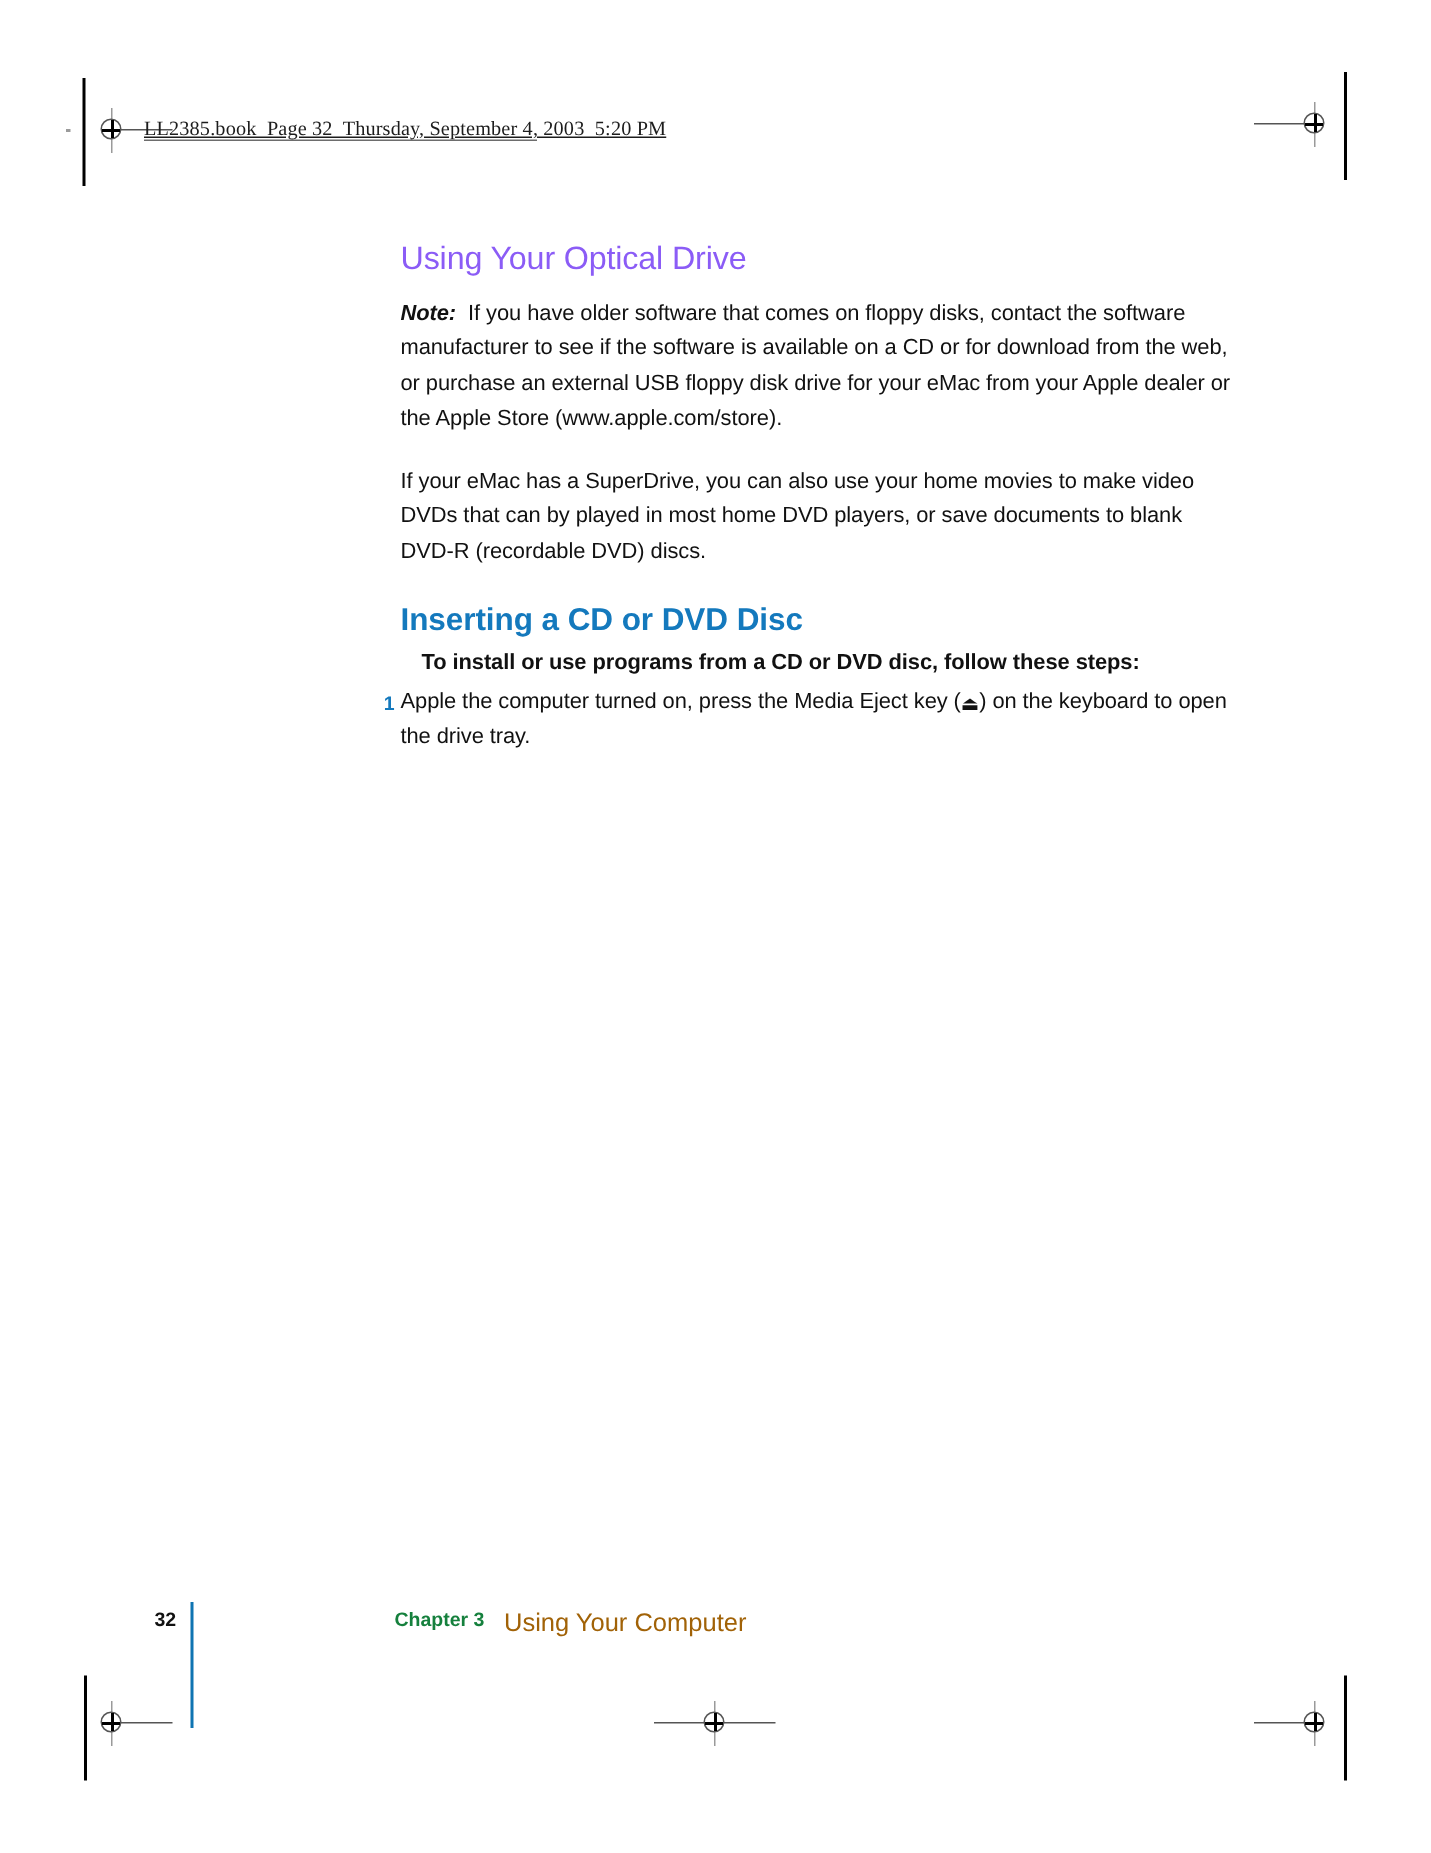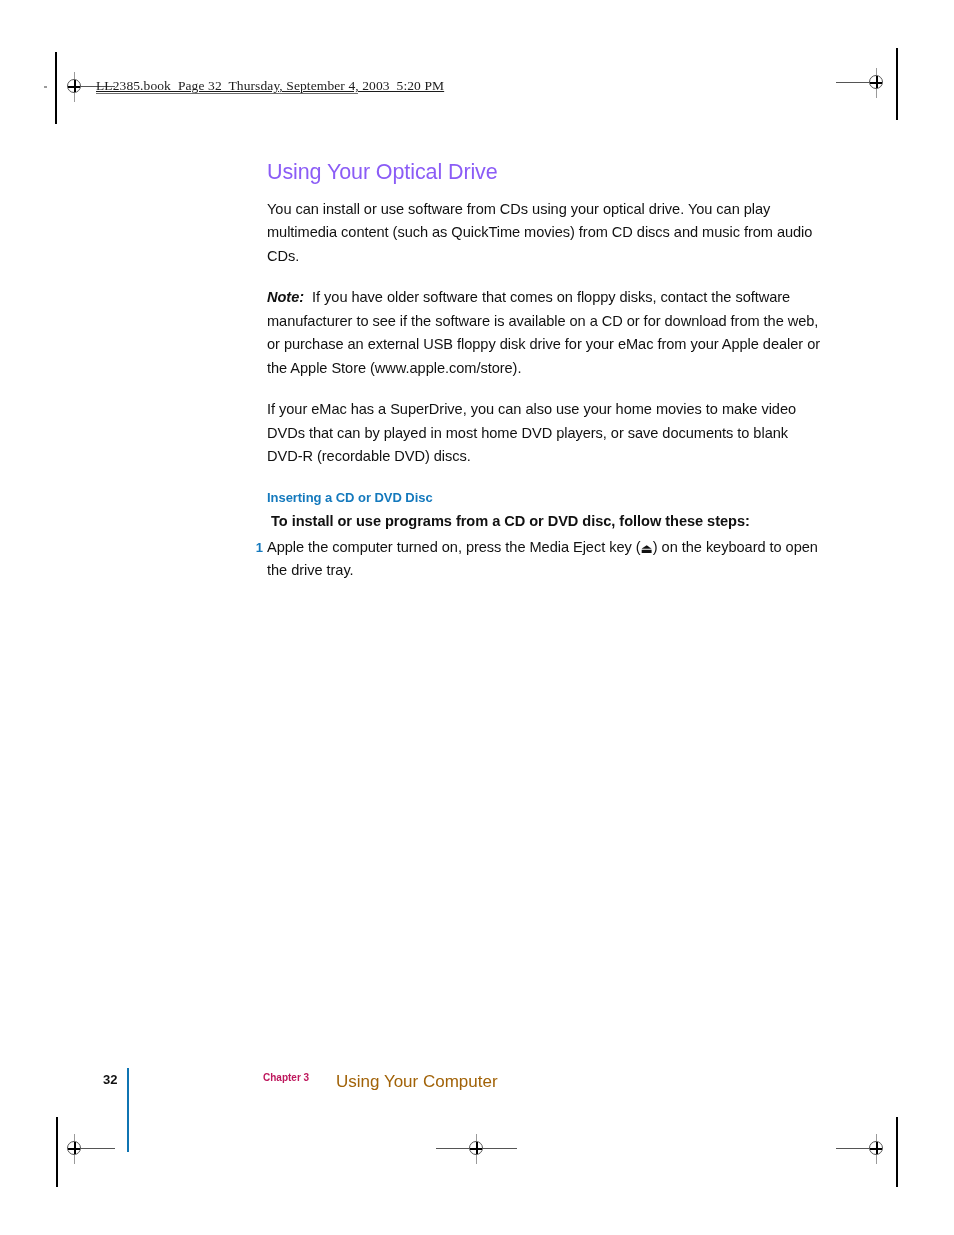--- a/index.html
+++ b/index.html
@@ -142,29 +142,29 @@
   }
   p.body:last-child { margin-bottom: 0; }
 
   .note-label {
     font-style: italic;
     font-weight: bold;
   }
 
   h2.sub-title {
     margin: 21px 0 5px 0;
-    font-size: 13px;
+    font-size: 21px;
     font-weight: bold;
     color: #1479bd;
     letter-spacing: -0.05px;
     line-height: 1.2;
   }
 
   p.lead-in {
-    margin: 0 0 4px 4px;
+    margin: 0 0 4px 14px;
     font-size: 14.6px;
     line-height: 22px;
     font-weight: bold;
     color: #111111;
     letter-spacing: -0.05px;
   }
 
   .step-list {
     margin: 0;
     padding: 0;
@@ -216,23 +216,23 @@
     left: 127px;
     top: 0px;
     width: 2px;
     height: 84px;
     background: #0f74b2;
   }
   .footer-chapter {
     position: absolute;
     left: 263px;
     top: 4px;
-    font-size: 10px;
-    font-weight: bold;
-    color: #be185d;
+    font-size: 13px;
+    font-weight: bold;
+    color: #15803d;
     white-space: pre;
   }
   .footer-chapter-title {
     position: absolute;
     left: 336px;
     top: 4px;
     font-size: 17px;
     font-weight: normal;
     color: #a16207;
     white-space: pre;
@@ -293,21 +293,20 @@
 </div>
 
 <div class="slug-tick"></div>
 <div class="slug-rule"></div>
 <div class="slug">LL2385.book  Page 32  Thursday, September 4, 2003  5:20 PM</div>
 
 <div class="content">
 
   <h1 class="section-title">Using Your Optical Drive</h1>
 
-  <p class="body">You can install or use software from CDs using your optical drive. You can play multimedia content (such as QuickTime movies) from CD discs and music from audio CDs.</p>
 
 
   <p class="body"><span class="note-label">Note:</span><span>&nbsp; </span><span>If you have older software that comes on floppy disks, contact the software manufacturer to see if the software is available on a CD or for download from the web, or purchase an external USB floppy disk drive for your eMac from your Apple dealer or the Apple Store (www.apple.com/store).</span></p>
 
   <p class="body">If your eMac has a SuperDrive, you can also use your home movies to make video DVDs that can by played in most home DVD players, or save documents to blank DVD-R (recordable DVD) discs.</p>
 
   <h2 class="sub-title">Inserting a CD or DVD Disc</h2>
 
   <p class="lead-in">To install or use programs from a CD or DVD disc, follow these steps:</p>
 

